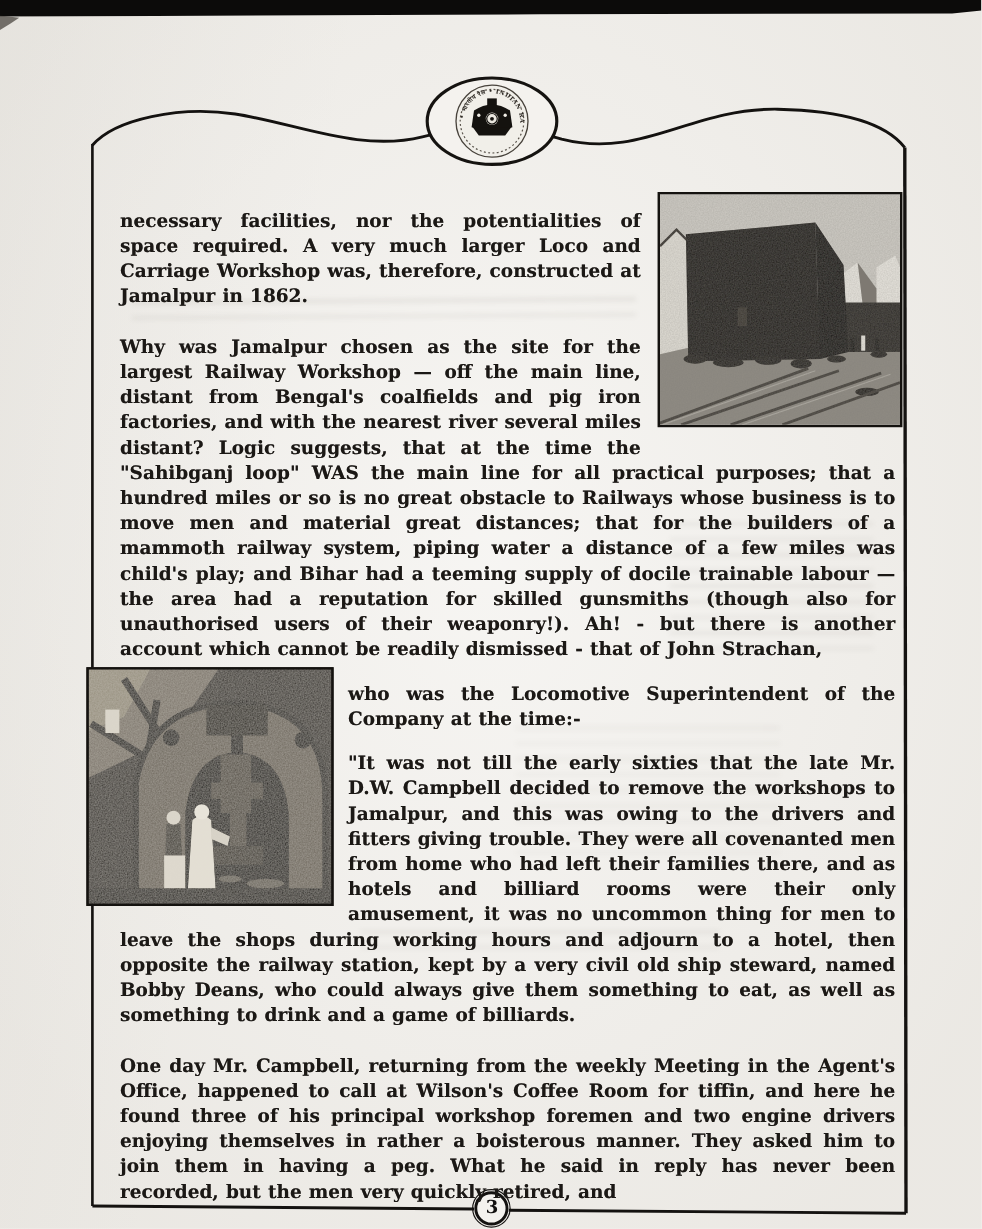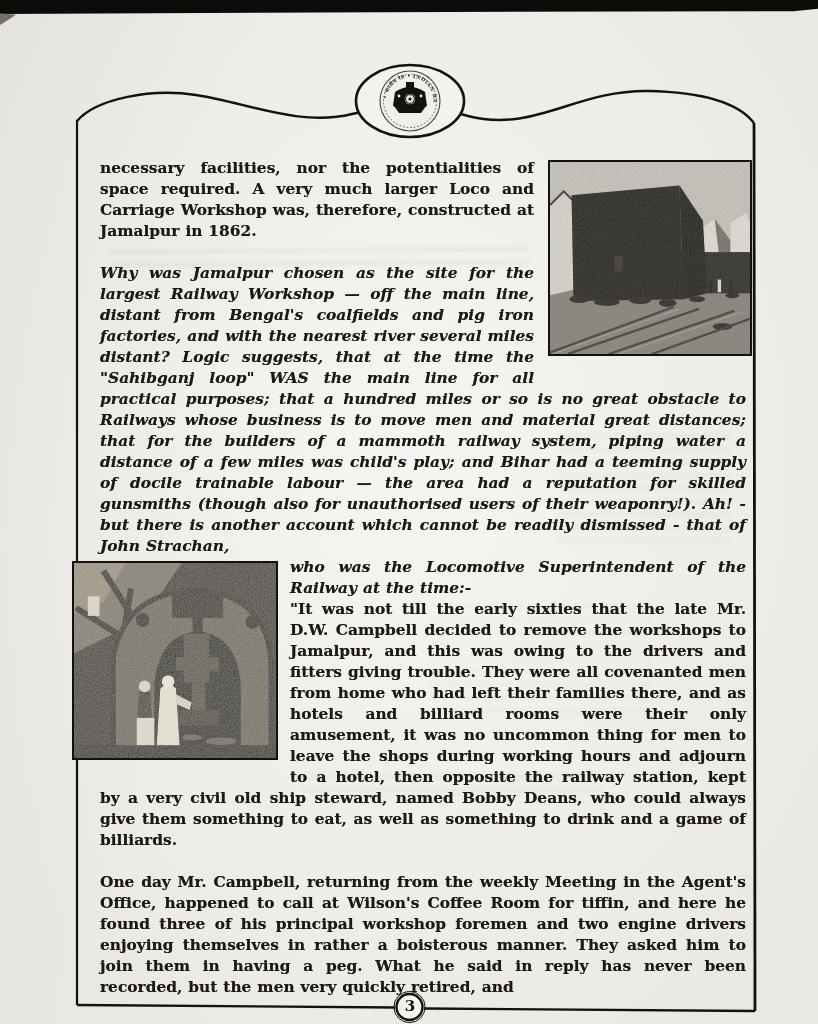--- a/index.html
+++ b/index.html
@@ -33,22 +33,22 @@
   .smudge.s2{left:558px;top:430px;width:170px;height:120px;opacity:.10;}
   .smudge.s3{left:300px;top:770px;width:300px;height:26px;opacity:.10;}
   .smudge.s4{left:430px;top:600px;width:220px;height:120px;opacity:.07;}
 
   .content{
     position:absolute;left:100px;top:158px;width:646px;z-index:4;
     font-size:15.4px;line-height:21px;font-weight:600;color:#1b1815;
     text-align:justify;word-spacing:.6px;
     text-shadow:0 0 .4px rgba(27,24,21,.55);
   }
-  .content p{margin:0 0 21px 0;}
-  .content p.tight{margin-bottom:0;font-style:italic;}
+  .content p{margin:16px 0 21px 0;}
+  .content p.tight{margin-bottom:0;}
   figure{margin:0;padding:0;background:#fff;}
   .photo-right{
     float:right;width:204px;height:196px;margin:2px -6px 26px 14px;
     border:2px solid #14120f;box-sizing:border-box;background:#cfccc6;
   }
   .photo-left{
     float:left;width:206px;height:199px;margin:4px 12px 14px -28px;
     border:2px solid #14120f;box-sizing:border-box;background:#2e2b27;
   }
   figure svg{display:block;width:100%;height:100%;}
@@ -210,21 +210,21 @@
         </g>
         <rect x="0" y="186" width="206" height="13" fill="#221f1a"></rect>
         <g fill="#8d867a" opacity=".7">
           <ellipse cx="150" cy="182" rx="16" ry="4"></ellipse>
             <ellipse cx="120" cy="178" rx="10" ry="3"></ellipse>
         </g>
       </g>
     </svg>
   </figure>
 
-  <p class="tight">who was the Locomotive Superintendent of the Railway at the time:-</p>
+  <p class="tight">who was the Locomotive Superintendent of the Company at the time:-</p>
 
   <p>"It was not till the early sixties that the late Mr. D.W. Campbell decided to remove the workshops to Jamalpur, and this was owing to the drivers and fitters giving trouble. They were all covenanted men from home who had left their families there, and as hotels and billiard rooms were their only amusement, it was no uncommon thing for men to leave the shops during working hours and adjourn to a hotel, then opposite the railway station, kept by a very civil old ship steward, named Bobby Deans, who could always give them something to eat, as well as something to drink and a game of billiards.</p>
 
 
   <p>One day Mr. Campbell, returning from the weekly Meeting in the Agent's Office, happened to call at Wilson's Coffee Room for tiffin, and here he found three of his principal workshop foremen and two engine drivers enjoying themselves in rather a boisterous manner. They asked him to join them in having a peg. What he said in reply has never been recorded, but the men very quickly retired, and</p>
 
 </div>
 
 <div class="page-number">3</div>
 

